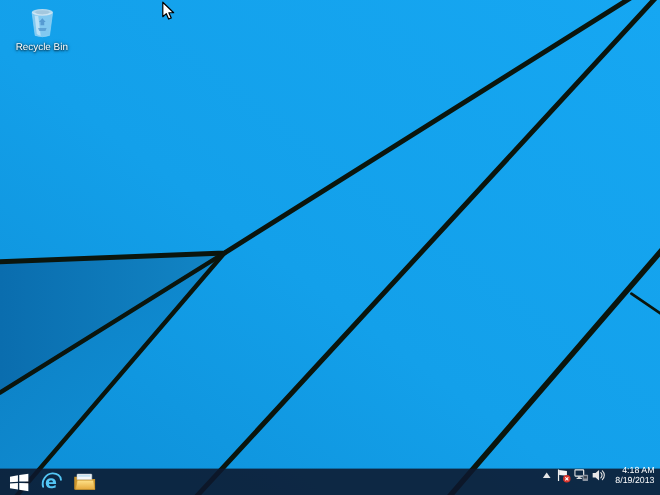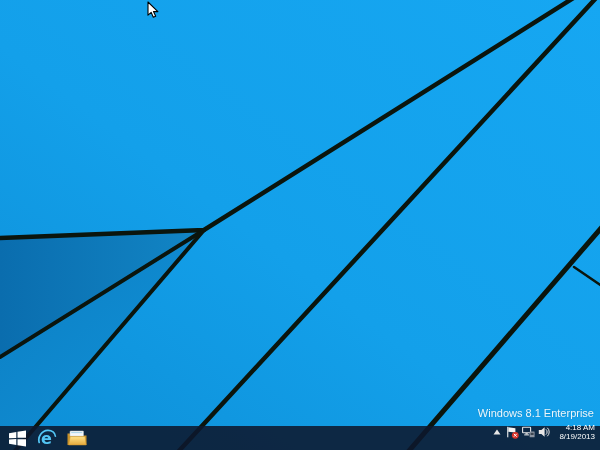--- a/index.html
+++ b/index.html
@@ -79,23 +79,33 @@
     <g stroke="#0b150d" fill="none" stroke-linecap="round">
       <path d="M0,238 L204,230 L575,-3" stroke-width="4.5"></path>
       <path d="M204,230 L0,357" stroke-width="4"></path>
       <path d="M204,230 L14,452" stroke-width="4"></path>
       <path d="M597,-3 L178,452" stroke-width="4.5"></path>
       <path d="M602,227 L408,452" stroke-width="5"></path>
       <path d="M574,267 L602,286" stroke-width="2.5"></path>
     </g>
   </svg>
 
+  <div class="desktop-icon">
+    <svg class="glyph" viewBox="0 0 27 30">
+      <ellipse cx="13.5" cy="6.2" rx="9.6" ry="3.1" fill="#cfe2ef" opacity="0.85"></ellipse>
+      <path d="M4.2,6.5 L7,27.2 Q13.5,29.6 20,27.2 L22.8,6.5 Q13.5,10 4.2,6.5 Z" fill="#dceaf5" opacity="0.55" stroke="#f2f8fc" stroke-width="0.7"></path>
+      <path d="M6.5,9 L8.4,26 Q10.2,27.3 12,27.6 L9.8,9.6 Z" fill="#ffffff" opacity="0.45"></path>
+      <ellipse cx="13.5" cy="6.2" rx="6.6" ry="1.9" fill="#9fc3da" opacity="0.8"></ellipse>
+      <path d="M10.5,15 l3,-3.4 3,3.4 -1.3,0 0,3 -3.4,0 0,-3 Z" fill="#4f93cc" opacity="0.85"></path>
+      <path d="M9.6,20.5 h7.8 l-1.1,2.6 h-5.6 Z" fill="#4f93cc" opacity="0.7"></path>
+    </svg>
+    <div class="label">Recycle Bin</div>
+  </div>
 
   <div class="watermark">
-    <div>Windows 8.1 Enterprise</div>
   </div>
 
   <div class="taskbar">
 
     <div class="tb-btn">
       <svg width="17" height="17" viewBox="0 0 17 17">
         <g fill="#ffffff">
           <polygon points="0,3.3 7.3,2 7.3,7.9 0,8.3"></polygon>
           <polygon points="8.5,1.8 17,0.6 17,7.7 8.5,7.8"></polygon>
           <polygon points="0,9.5 7.3,9.1 7.3,15.1 0,13.8"></polygon>

